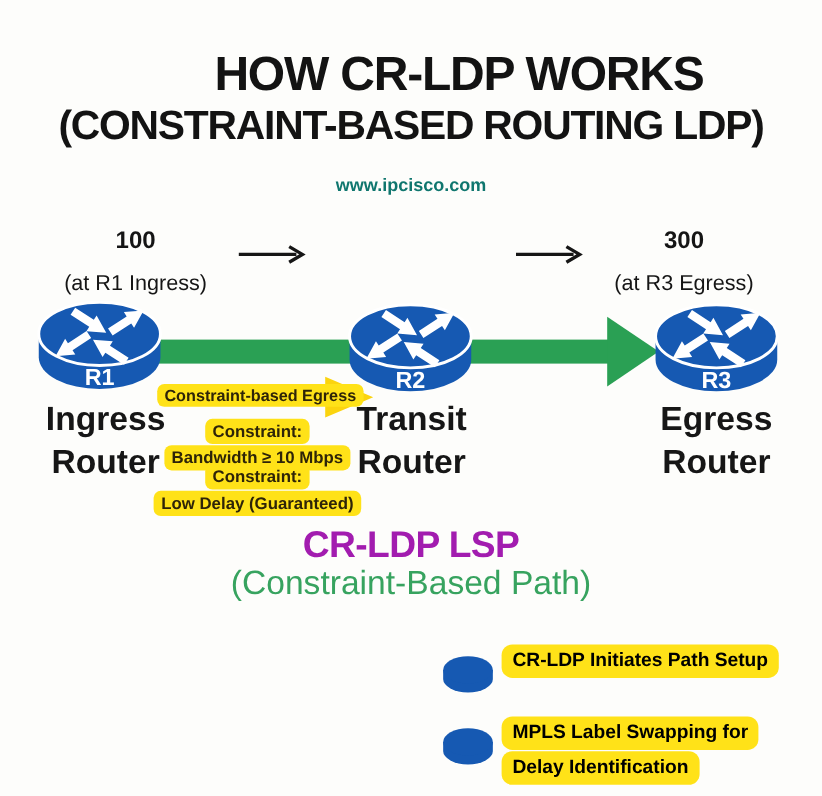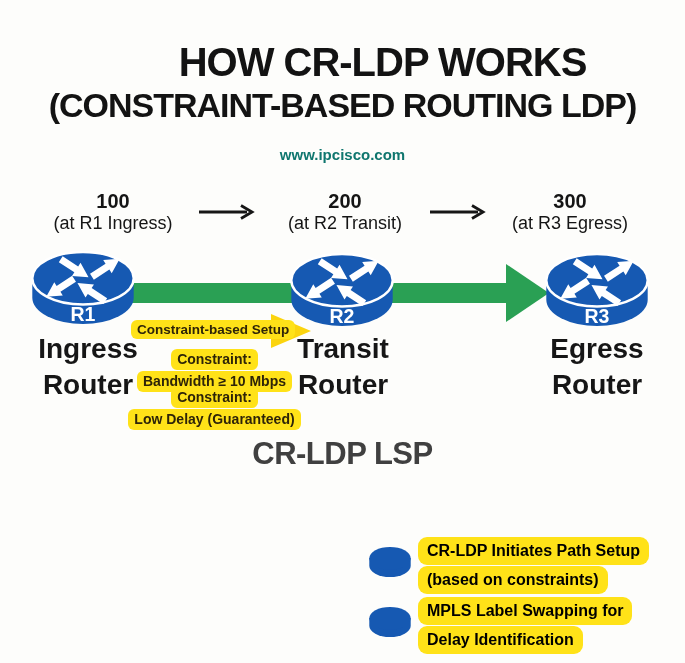--- a/index.html
+++ b/index.html
@@ -10,21 +10,21 @@
   .title{position:absolute;top:40px;left:0;width:100%;text-align:center;
          font-size:40px;font-weight:800;letter-spacing:-1px;color:#131313;padding-left:40px;}
   .subtitle{position:absolute;top:86px;left:0;width:100%;text-align:center;
          font-size:34px;font-weight:800;letter-spacing:-1px;color:#131313;}
   .site{position:absolute;top:146px;left:0;width:100%;text-align:center;
          font-size:15px;font-weight:700;color:#0f766e;}
 
   
   .seq{position:absolute;top:190px;width:170px;text-align:center;line-height:1.12;}
   .seq .val{font-size:20px;font-weight:800;}
-  .seq .loc{font-size:18px;font-weight:400;margin-top:1px;}
+  .seq .loc{font-size:18px;font-weight:400;margin-top:14px;}
   .seq.g1{left:28px;} .seq.g2{left:260px;} .seq.g3{left:485px;}
   .flow-arrow{position:absolute;top:203px;}
   .flow-arrow.a1{left:198px;} .flow-arrow.a2{left:429px;}
 
   
   .lsp-band{position:absolute;left:131px;top:283px;width:378px;height:20px;background:#2aa054;z-index:1;}
   .lsp-head{position:absolute;left:506px;top:264px;width:0;height:0;z-index:1;
             border-top:29px solid transparent;border-bottom:29px solid transparent;
             border-left:43px solid #2aa054;}
 
@@ -41,21 +41,21 @@
   .setup-arrow .hl{position:absolute;left:0;top:9px;white-space:nowrap;}
   .hl{background:#ffe218;color:#2e2408;font-weight:700;border-radius:6px;padding:2px 6px;}
   .setup-arrow .hl{font-size:13.5px;}
   .constraint{position:absolute;left:112px;width:205px;display:flex;flex-direction:column;
               align-items:center;z-index:3;}
   .constraint.c1{top:349px;} .constraint.c2{top:387px;}
   .constraint .hl{font-size:14px;line-height:17px;margin-bottom:1px;white-space:nowrap;}
 
   
   .lsp-title{position:absolute;top:436px;left:0;width:100%;text-align:center;
-             font-size:31px;font-weight:800;color:#404040;letter-spacing:-0.5px;}
+             font-size:31px;font-weight:800;color:#a21caf;letter-spacing:-0.5px;}
   .lsp-sub{position:absolute;top:470px;left:0;width:100%;text-align:center;
              font-size:28px;font-weight:500;color:#37a35f;}
 
   
   .legend-item{position:absolute;left:368px;display:flex;align-items:flex-start;z-index:3;}
   .legend-item.l1{top:537px;} .legend-item.l2{top:597px;}
   .legend-item .bullet{margin-top:9px;margin-right:6px;flex:none;}
   .legend-text{display:flex;flex-direction:column;align-items:flex-start;}
   .legend-text .hl{font-size:16px;line-height:24px;border-radius:9px;padding:2px 9px;
                    margin-bottom:1px;color:#000000;white-space:nowrap;}
@@ -71,24 +71,20 @@
     </defs>
   </svg>
 
   <div class="title">HOW CR-LDP WORKS</div>
   <div class="subtitle">(CONSTRAINT-BASED ROUTING LDP)</div>
   <div class="site">www.ipcisco.com</div>
 
   <div class="seq g1">
     <div class="val">100</div>
     <div class="loc">(at R1 Ingress)</div>
-  </div>
-  <div class="seq g2">
-    <div class="val">200</div>
-    <div class="loc">(at R2 Transit)</div>
   </div>
   <div class="seq g3">
     <div class="val">300</div>
     <div class="loc">(at R3 Egress)</div>
   </div>
 
   <svg class="flow-arrow a1" width="58" height="18" viewBox="0 0 58 18">
     <line x1="1" y1="9" x2="49" y2="9" stroke="#161616" stroke-width="2.8"></line>
     <polyline points="43,2.5 54,9 43,15.5" fill="none" stroke="#161616" stroke-width="2.8"></polyline>
   </svg>
@@ -144,42 +140,42 @@
   </div>
   <div class="role p3">
     <div>Egress</div>
     <div>Router</div>
   </div>
 
   <div class="setup-arrow">
     <svg width="185" height="40" viewBox="0 0 185 40">
       <polygon points="2,13 140,13 140,3 180,20 140,37 140,27 2,27" fill="#fbd40e"></polygon>
     </svg>
-    <span class="hl">Constraint-based Setup</span>
+    <span class="hl">Constraint-based Egress</span>
   </div>
 
   <div class="constraint c1">
     <span class="hl">Constraint:</span>
     <span class="hl">Bandwidth ≥ 10 Mbps</span>
   </div>
   <div class="constraint c2">
     <span class="hl">Constraint:</span>
     <span class="hl">Low Delay (Guaranteed)</span>
   </div>
 
   <div class="lsp-title">CR-LDP LSP</div>
+  <div class="lsp-sub">(Constraint-Based Path)</div>
 
   <div class="legend-item l1">
     <svg class="bullet" width="44" height="32" viewBox="0 0 46 34">
       <path d="M1,13 L1,21 A22,12 0 0 0 45,21 L45,13 Z" fill="#1659b2"></path>
       <ellipse cx="23" cy="13" rx="22" ry="12" fill="#1659b2"></ellipse>
     </svg>
     <div class="legend-text">
       <span class="hl">CR-LDP Initiates Path Setup</span>
-      <span class="hl">(based on constraints)</span>
     </div>
   </div>
   <div class="legend-item l2">
     <svg class="bullet" width="44" height="32" viewBox="0 0 46 34">
       <path d="M1,13 L1,21 A22,12 0 0 0 45,21 L45,13 Z" fill="#1659b2"></path>
       <ellipse cx="23" cy="13" rx="22" ry="12" fill="#1659b2"></ellipse>
     </svg>
     <div class="legend-text">
       <span class="hl">MPLS Label Swapping for</span>
       <span class="hl">Delay Identification</span>

